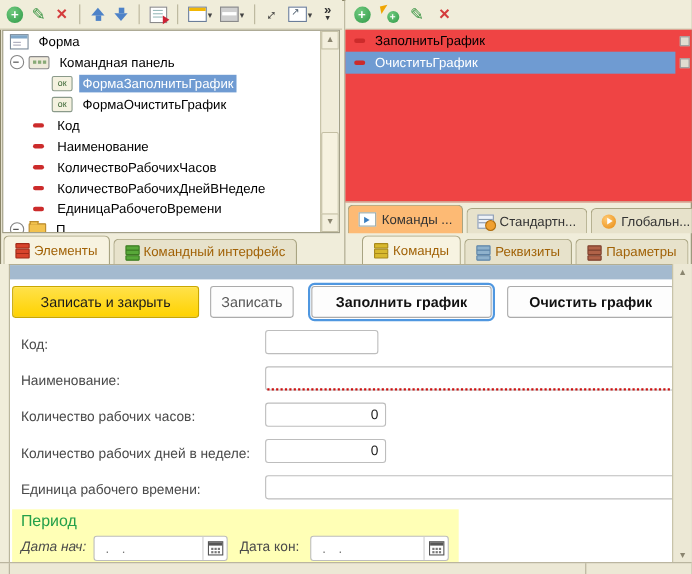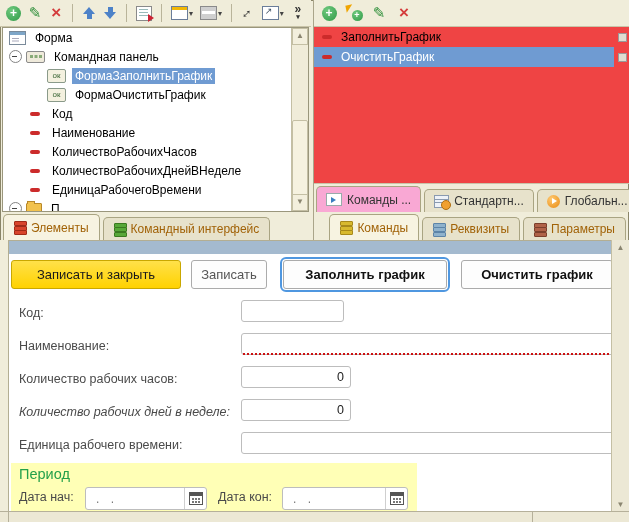--- a/index.html
+++ b/index.html
@@ -59,21 +59,21 @@
 
   
   .right-panel{position:absolute;left:313px;top:0;right:0;height:240px;border-left:1px solid #aaa58a;}
   .cmd-list{position:absolute;left:0;right:0;top:27px;height:156px;background:#ef4444;border-bottom:1px solid #c9c4a8;}
   .cmd-row{height:20px;display:flex;align-items:center;font-size:12px;position:relative;padding-left:6px;width:300px;box-sizing:border-box;}
   .cmd-row.sel{background:var(--selection_blue,#6f9bd2);color:#fff;}
   .cmd-check{position:absolute;left:304px;top:6px;width:7px;height:7px;border:1px solid #9a9a9a;background:#e0ddd0;}
   
   .inner-tabs{position:absolute;left:2px;right:0;top:183px;height:29px;display:flex;align-items:flex-end;gap:3px;}
   .itab{display:inline-flex;align-items:center;gap:5px;height:22px;padding:0 9px;border:1px solid #a9a482;border-bottom:none;border-radius:5px 5px 0 0;background:#e7e2cb;font-size:12px;color:#333;white-space:nowrap;}
-  .itab.active{background:#f9a8d4;height:25px;}
+  .itab.active{background:#fdba74;height:25px;}
   .ic-cmdsrc{width:14px;height:11px;border:1px solid #9aa;background:#fff;position:relative;}
   .ic-cmdsrc::after{content:'';position:absolute;left:4px;top:2.5px;border-top:3px solid transparent;border-bottom:3px solid transparent;border-left:5px solid #3a7ec0;}
   .ic-std{width:13px;height:11px;border:1px solid #8a9ab0;background:#eef2f8;position:relative;}
   .ic-std::before{content:'';position:absolute;left:0;top:3px;right:0;height:1px;background:#8a9ab0;box-shadow:0 3px 0 #8a9ab0;}
   .ic-std::after{content:'';position:absolute;right:-3px;bottom:-3px;width:8px;height:8px;border-radius:50%;background:#f0a030;border:1px solid #b06f10;}
   .ic-glob{width:13px;height:13px;border-radius:50%;background:radial-gradient(circle at 35% 30%,#ffc870,#e88a10);position:relative;}
   .ic-glob::after{content:'';position:absolute;left:5px;top:3.5px;border-top:3px solid transparent;border-bottom:3px solid transparent;border-left:5px solid #fff;}
 
   
   .tab-strip{position:absolute;left:0;top:212px;width:629px;height:28px;display:flex;align-items:flex-end;}
@@ -330,29 +330,29 @@
       <div class="frow" style="top:60px;">Код:</div>
       <div class="finput" style="left:232px;top:59px;width:103px;"></div>
 
       <div class="frow" style="top:93px;">Наименование:</div>
       <div class="finput" style="left:232px;top:92px;width:374px;"></div>
       <div class="req-line" style="left:234px;top:112px;width:370px;"></div>
 
       <div class="frow" style="top:126px;">Количество рабочих часов:</div>
       <div class="finput num" style="left:232px;top:125px;width:110px;">0</div>
 
-      <div class="frow" style="top:159px;font-style:italic;">Количество рабочих дней в неделе:</div>
+      <div class="frow" style="top:159px;">Количество рабочих дней в неделе:</div>
       <div class="finput num" style="left:232px;top:158px;width:110px;">0</div>
 
       <div class="frow" style="top:192px;">Единица рабочего времени:</div>
       <div class="finput" style="left:232px;top:191px;width:374px;"></div>
 
       <div class="period">
         <div class="period-title">Период</div>
-        <div class="prow-lbl" style="left:8px;">Дата нач:</div>
+        <div class="prow-lbl" style="left:8px;font-style:italic;">Дата нач:</div>
         <div class="dinput" style="left:74px;width:122px;">
           <span class="ph">. .</span>
           <span class="cal-btn">
               <span class="cal"></span>
             </span>
         </div>
         <div class="prow-lbl" style="left:207px;">Дата кон:</div>
         <div class="dinput" style="left:271px;width:126px;">
           <span class="ph">. .</span>
           <span class="cal-btn">

